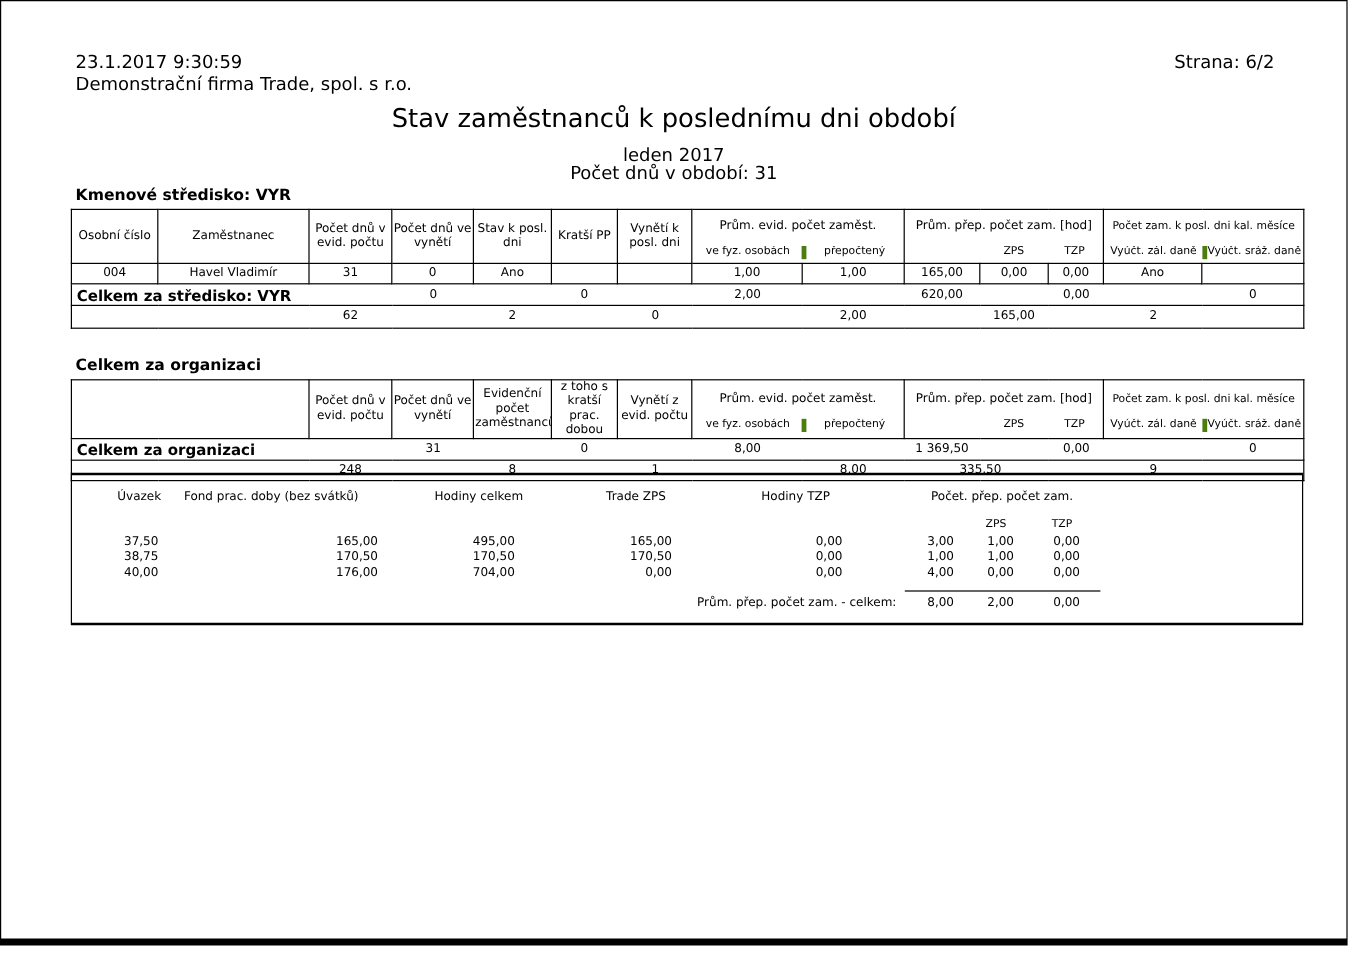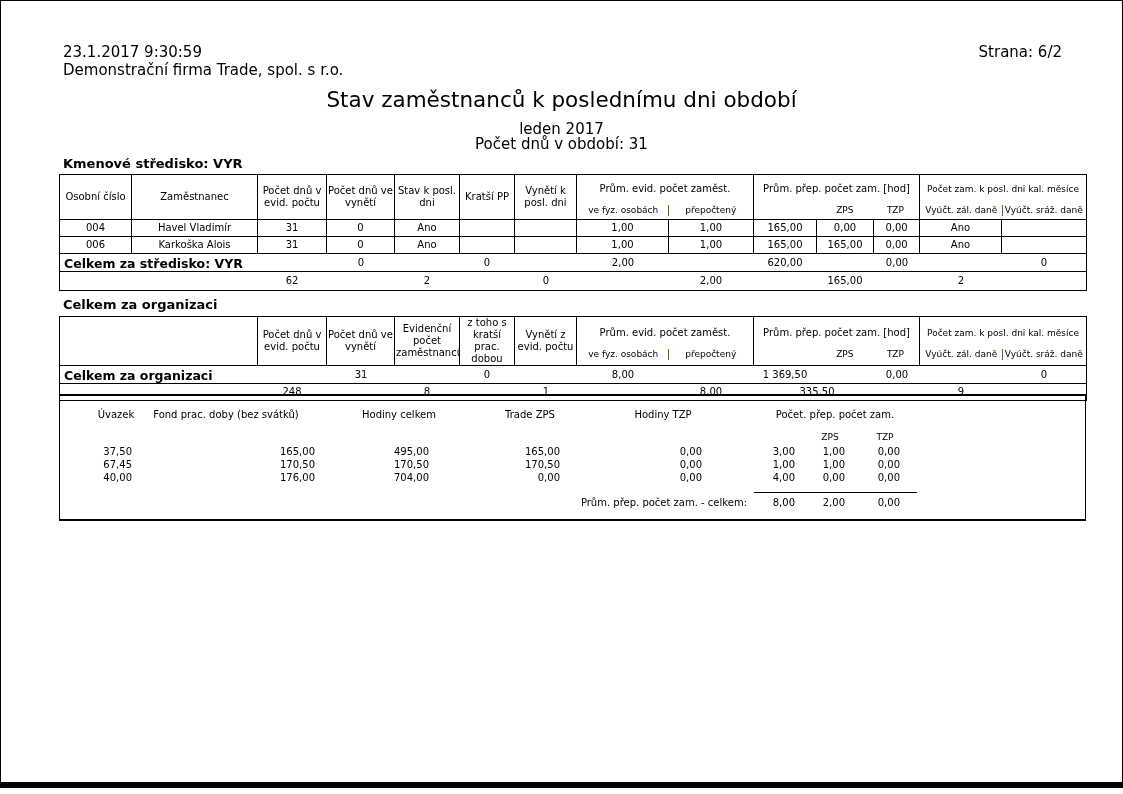--- a/index.html
+++ b/index.html
@@ -20,21 +20,21 @@
                border:1px solid #000;overflow:hidden;line-height:1.2}
   td.la{text-align:left;padding-left:4px}
   .sm{font-size:9px}
   .xs{font-size:8.5px;line-height:1.25}
   
   td.grp{padding:0}
   .gt{height:27px;display:flex;align-items:center;justify-content:center;white-space:nowrap}
   .gt9{font-size:9px}
   .gs{height:16px;display:flex;align-items:center;font-size:9px}
   .gs span{display:flex;align-items:center;justify-content:center;white-space:nowrap;overflow:hidden}
-  .gs .dl{border-left:1px solid #4d7c0f}
+  .gs .dl{border-left:4px solid #4d7c0f}
   
   td.trel{position:relative;border:none;padding:0}
   td.sep{border-top:2px solid #000}
   .tv{position:absolute;top:50%;transform:translate(-50%,-50%);font-size:10px;white-space:nowrap}
   .tlb{position:absolute;left:4px;top:50%;transform:translateY(-50%);
        font-weight:bold;font-size:12.5px;white-space:nowrap}
   
   #hoursbox{left:58px;top:393px;width:1027px;height:127px;border:1px solid #000;
             border-top:2px solid #000;border-bottom:2px solid #000}
   #hoursbox .hh{position:absolute;font-size:10px;text-align:center;white-space:nowrap}
@@ -118,36 +118,20 @@
       <td></td>
       <td></td>
       <td>1,00</td>
       <td>1,00</td>
       <td>165,00</td>
       <td>0,00</td>
       <td>0,00</td>
       <td>Ano</td>
       <td></td>
     </tr>
-    <tr style="height:17px">
-      <td class="la sm">006</td>
-      <td class="la sm">Karkoška Alois</td>
-      <td>31</td>
-      <td>0</td>
-      <td>Ano</td>
-      <td></td>
-      <td></td>
-      <td>1,00</td>
-      <td>1,00</td>
-      <td>165,00</td>
-      <td>165,00</td>
-      <td>0,00</td>
-      <td>Ano</td>
-      <td></td>
-    </tr>
     <tr style="height:18px">
       <td class="trel sep" colspan="14">
         <span class="tlb">Celkem za středisko: VYR</span>
         <span class="tv" style="left:301px">0</span>
         <span class="tv" style="left:427px">0</span>
         <span class="tv" style="left:563px">2,00</span>
         <span class="tv" style="left:725px">620,00</span>
         <span class="tv" style="left:837px">0,00</span>
         <span class="tv" style="left:984px">0</span>
       </td>
@@ -251,21 +235,21 @@
 
     <div class="hv uc1 ur1">37,50</div>
     <div class="hv uc2 ur1">165,00</div>
     <div class="hv uc3 ur1">495,00</div>
     <div class="hv uc4 ur1">165,00</div>
     <div class="hv uc5 ur1">0,00</div>
     <div class="hv uc6 ur1">3,00</div>
     <div class="hv uc7 ur1">1,00</div>
     <div class="hv uc8 ur1">0,00</div>
 
-    <div class="hv uc1 ur2">67,45</div>
+    <div class="hv uc1 ur2">38,75</div>
     <div class="hv uc2 ur2">170,50</div>
     <div class="hv uc3 ur2">170,50</div>
     <div class="hv uc4 ur2">170,50</div>
     <div class="hv uc5 ur2">0,00</div>
     <div class="hv uc6 ur2">1,00</div>
     <div class="hv uc7 ur2">1,00</div>
     <div class="hv uc8 ur2">0,00</div>
 
     <div class="hv uc1 ur3">40,00</div>
     <div class="hv uc2 ur3">176,00</div>

